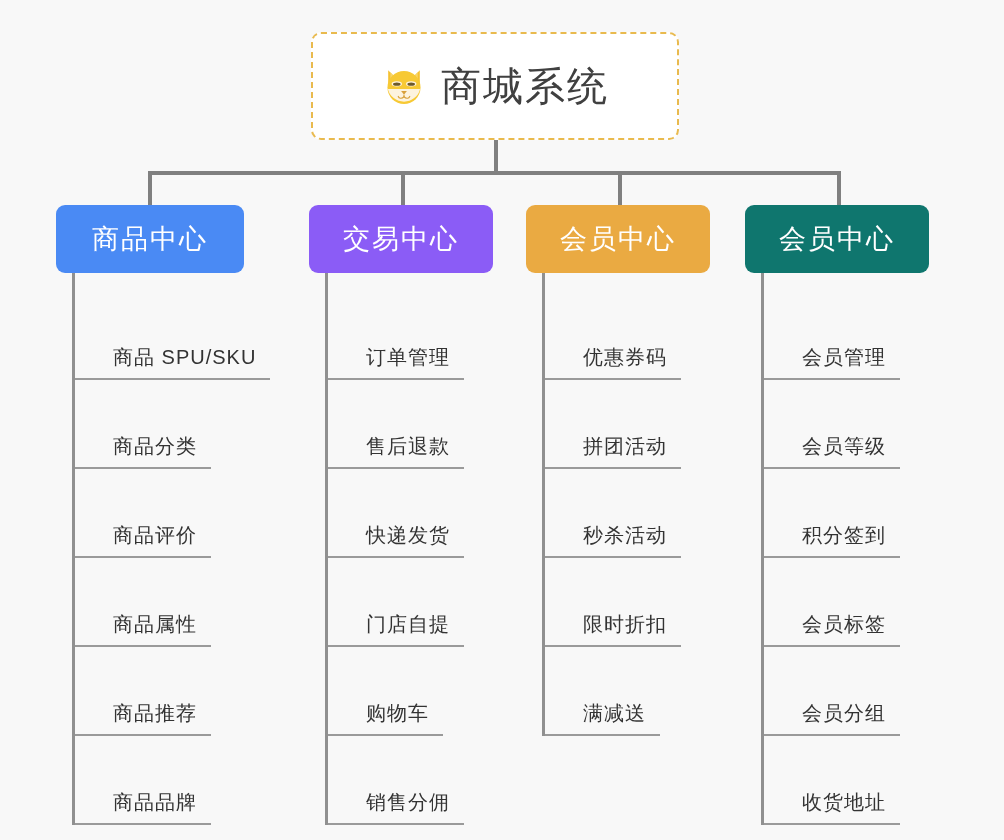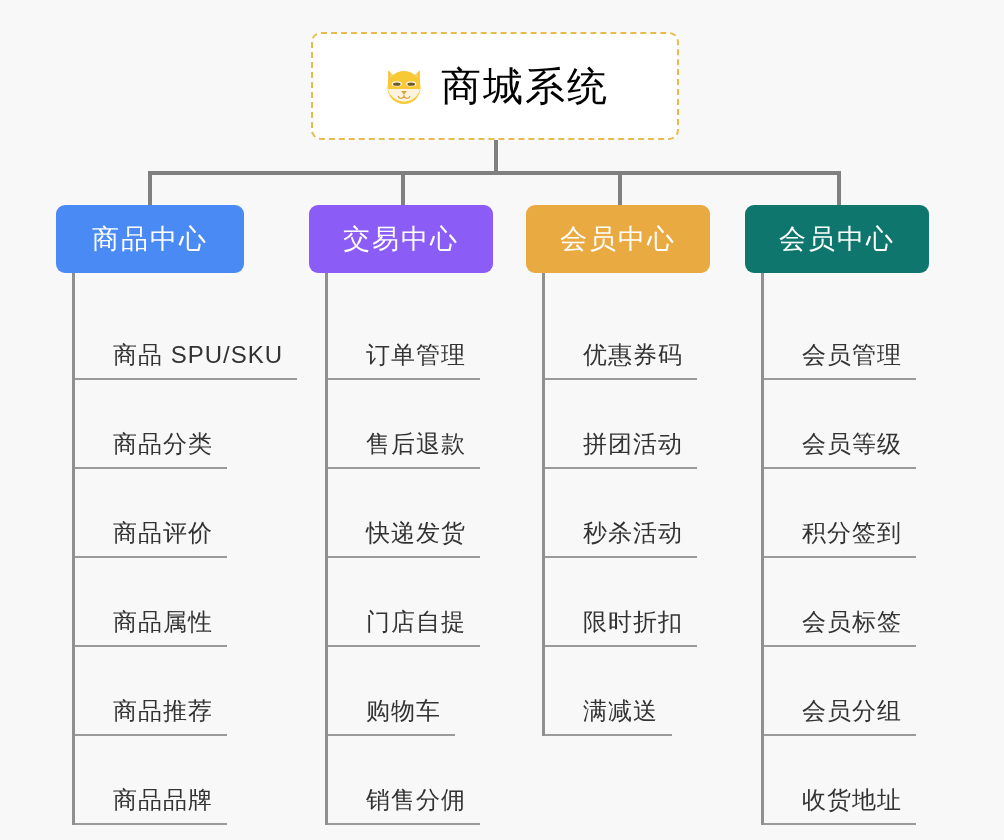--- a/index.html
+++ b/index.html
@@ -108,21 +108,21 @@
     padding-left: 30px;
   }
   .leaf-underline {
     display: inline-block;
     border-bottom: 2px solid #9a9a9a;
     padding: 0 14px 7px 8px;
     margin-left: -30px;
     padding-left: 38px;
   }
   .leaf-label {
-    font-size: 24px;
+    font-size: 20px;
     color: #333333;
     white-space: nowrap;
     letter-spacing: 1px;
   }
 </style>
 </head>
 <body style="background: rgb(248, 248, 248);">
 
 <div id="mindmap">
 
@@ -136,21 +136,21 @@
       <path d="M9.6 36 A23 23 0 0 0 54.4 36 Z" fill="#fdf3de"></path>
       <ellipse cx="22" cy="29" rx="7.2" ry="3.6" fill="#fdf3de"></ellipse>
       <ellipse cx="42" cy="29" rx="7.2" ry="3.6" fill="#fdf3de"></ellipse>
       <ellipse cx="22" cy="29.4" rx="5.2" ry="2.1" fill="#6d5a2a"></ellipse>
       <ellipse cx="42" cy="29.4" rx="5.2" ry="2.1" fill="#6d5a2a"></ellipse>
       <path d="M28 39 L36 39 L32 44 Z" fill="#d8a03a"></path>
       <path d="M32 44 L32 47" stroke="#d8a03a" stroke-width="1.6" fill="none"></path>
       <path d="M32 47 C28.5 50.5 25 49 24 46.5" stroke="#d8a03a" stroke-width="1.6" fill="none" stroke-linecap="round"></path>
       <path d="M32 47 C35.5 50.5 39 49 40 46.5" stroke="#d8a03a" stroke-width="1.6" fill="none" stroke-linecap="round"></path>
     </svg>
-    <span class="root-title" style="color: #000000;">商城系统</span>
+    <span class="root-title" style="color: #404040;">商城系统</span>
   </div>
 
   <div class="conn conn-stem" style="background: rgb(128, 128, 128);"></div>
   <div class="conn conn-bus" style="background: rgb(128, 128, 128);"></div>
   <div class="conn conn-drop" style="left: 148px; background: rgb(128, 128, 128);"></div>
   <div class="conn conn-drop" style="left: 401px; background: rgb(128, 128, 128);"></div>
   <div class="conn conn-drop" style="left: 618px; background: rgb(128, 128, 128);"></div>
   <div class="conn conn-drop" style="left: 837px; background: rgb(128, 128, 128);"></div>
 
   <div class="column" style="left:56px;width:188px;">

